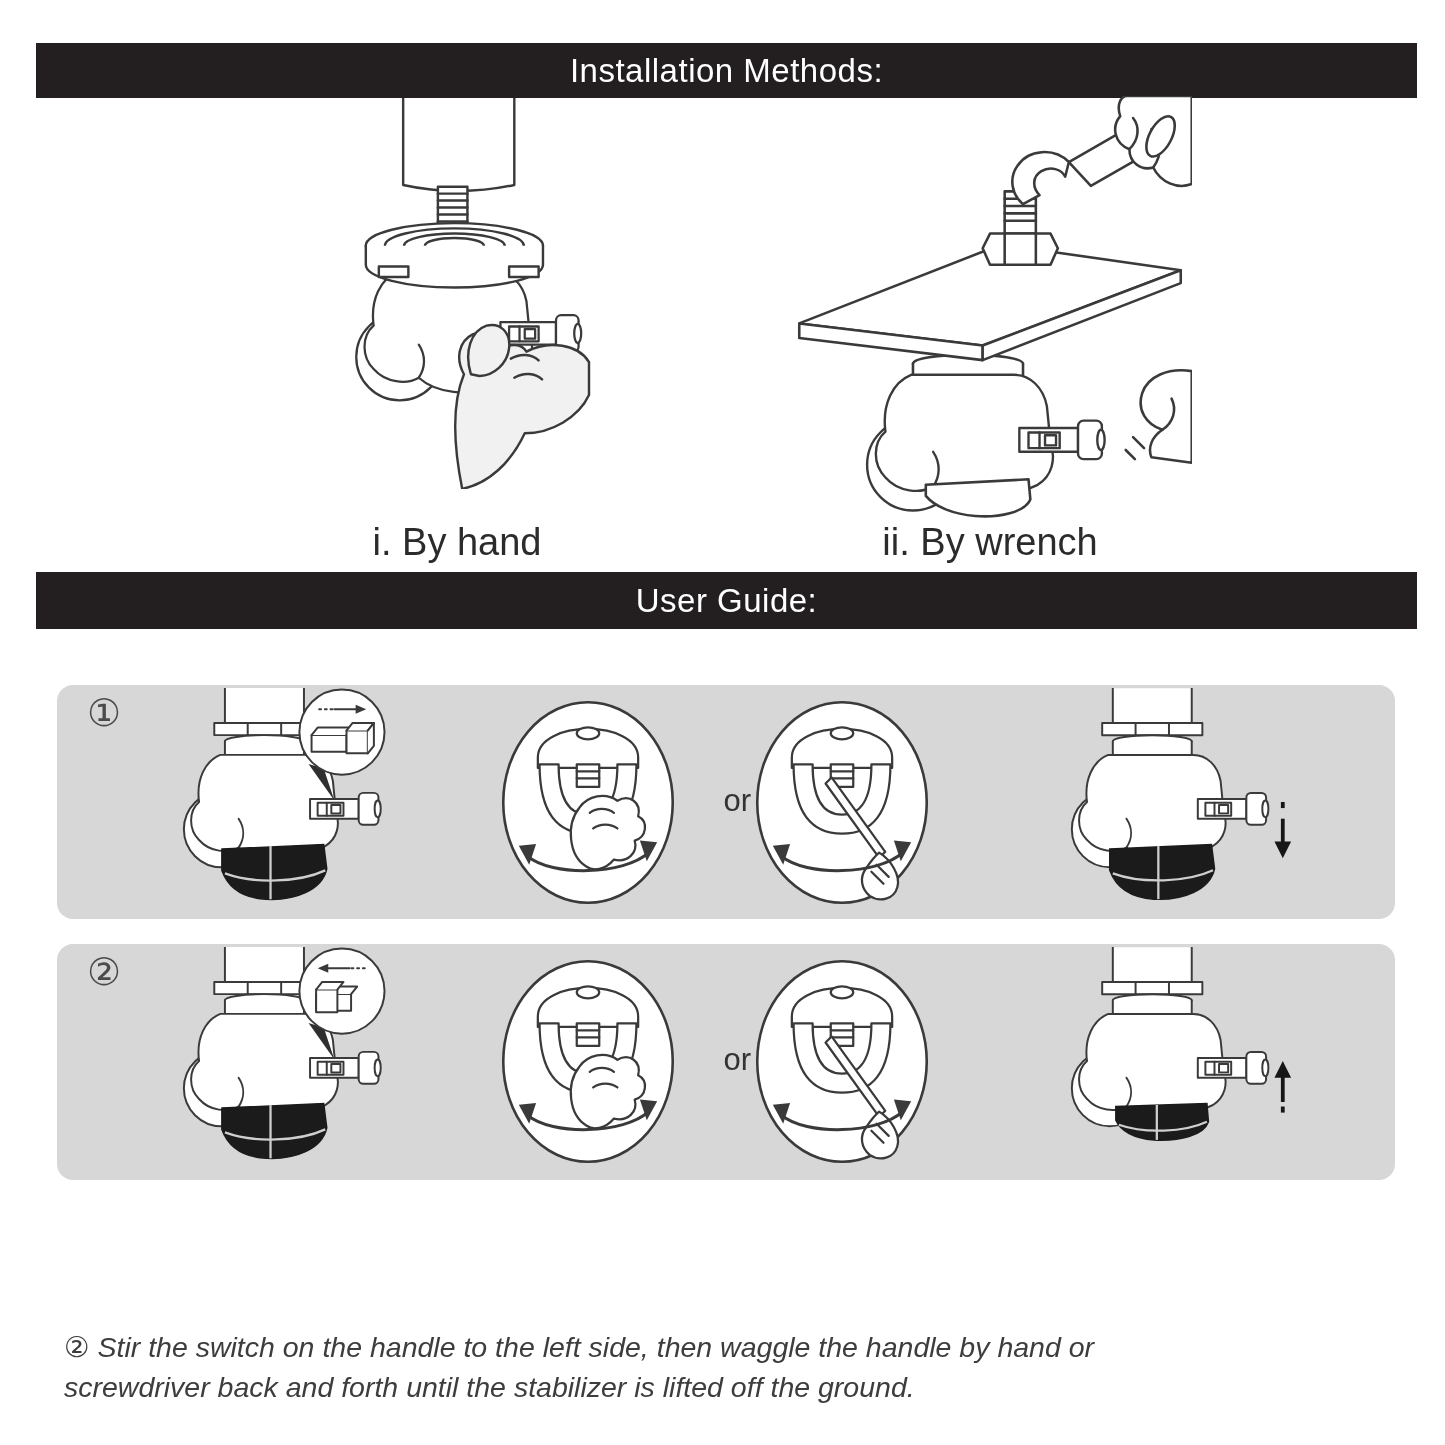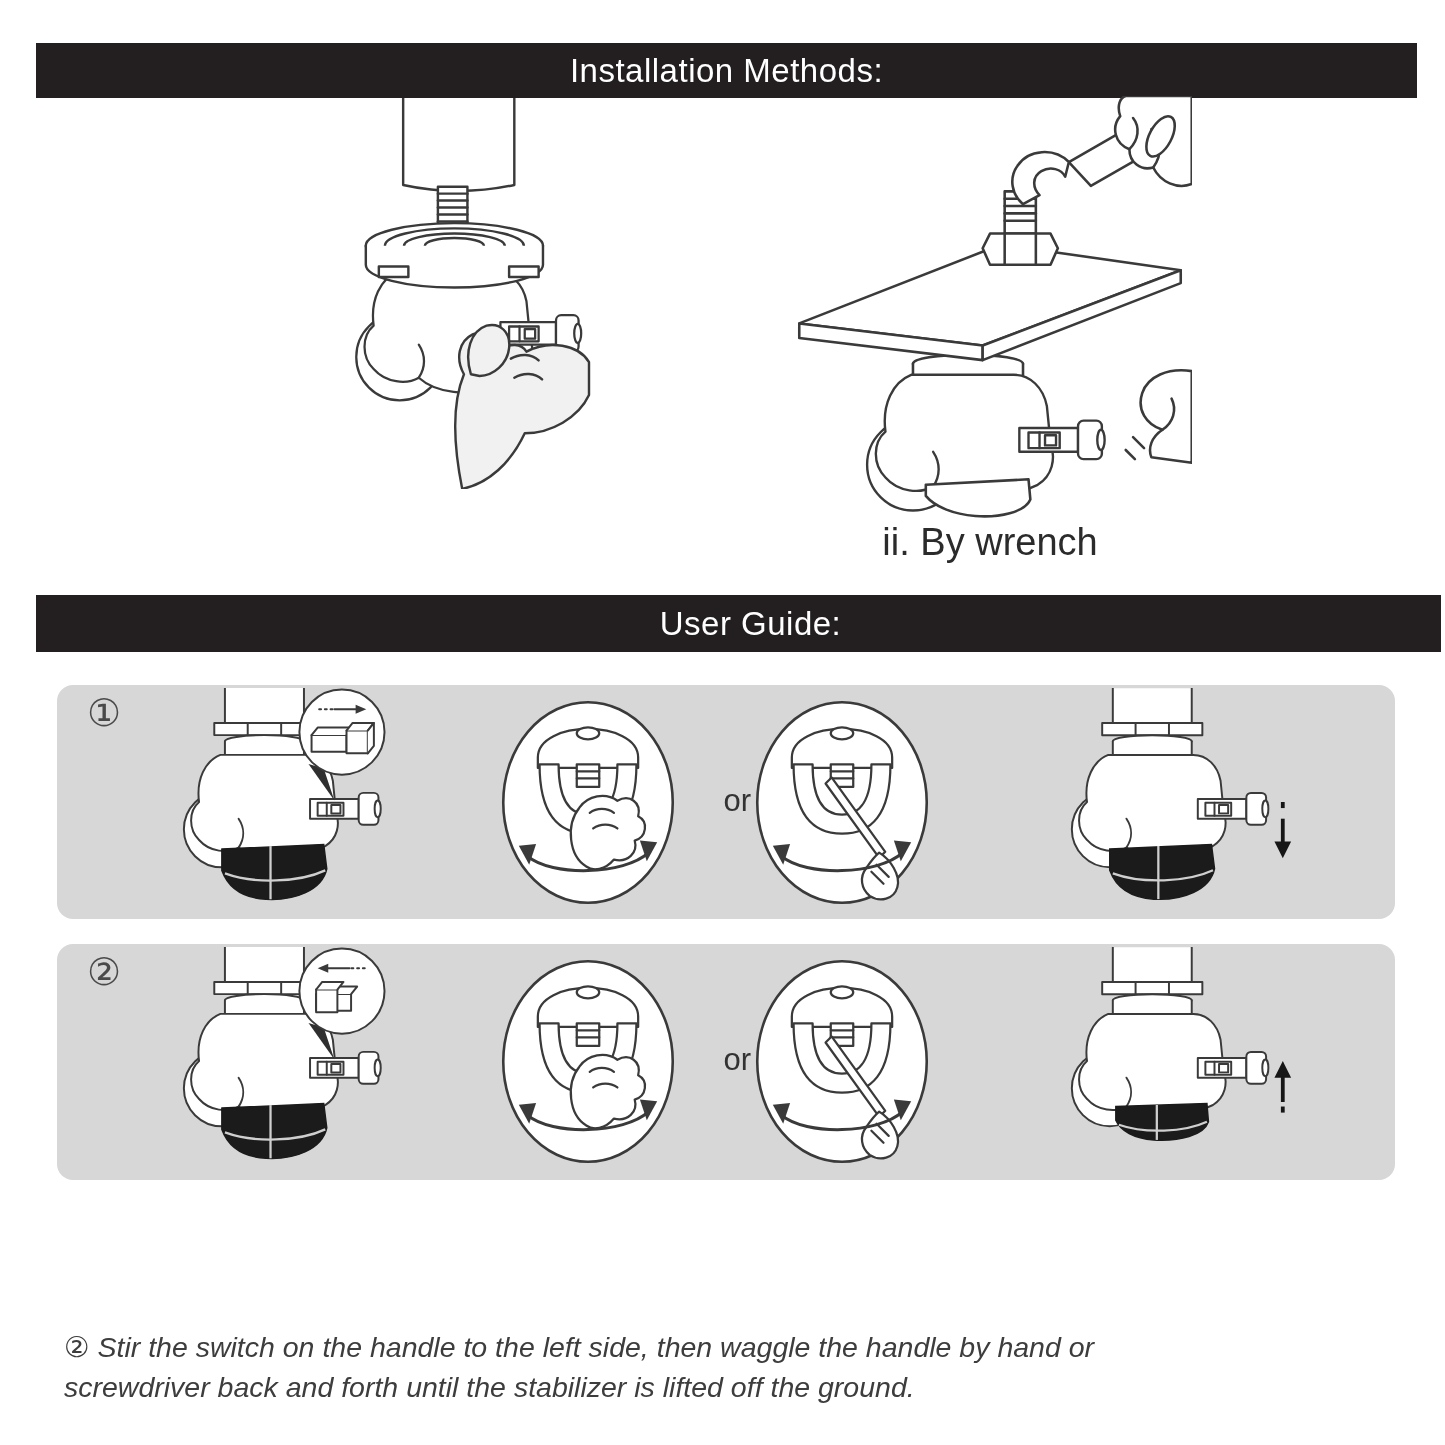--- a/index.html
+++ b/index.html
@@ -1,21 +1,21 @@
 <!DOCTYPE html>
 <html><head>
 <meta charset="utf-8">
 <style>
   html,body{margin:0;padding:0;background:#fff;}
   .page{position:relative;width:1445px;height:1445px;background:#ffffff;overflow:hidden;
         font-family:"Liberation Sans","DejaVu Sans",sans-serif;color:#3a3a3a;}
   .bar{position:absolute;left:36px;width:1381px;background:#231f20;color:#ffffff;
        text-align:center;font-size:33px;font-weight:500;letter-spacing:.5px;}
   #bar1{top:43px;height:55px;line-height:55px;}
-  #bar2{top:595px;height:57px;line-height:57px;padding-left:24px;}
+  #bar2{top:572px;height:57px;line-height:57px;}
   .caption{position:absolute;top:521px;font-size:38px;color:#2b2b2b;text-align:center;}
   #cap1{left:292px;width:330px;}
   #cap2{left:775px;width:430px;}
   .row{position:absolute;left:57px;width:1338px;background:#d7d7d8;border-radius:16px;}
   #row1{top:685px;height:234px;}
   #row2{top:944px;height:236px;}
   .stepnum{position:absolute;left:30px;top:6px;font-size:38px;color:#4a4a4a;
            font-family:"DejaVu Sans",sans-serif;}
   .or{position:absolute;left:642px;top:98px;width:52px;text-align:right;
       font-size:31px;color:#333;}
@@ -208,20 +208,21 @@
       </g>
       <g>
         <path d="M440,300 C414,296 392,306 386,324 C380,342 390,358 408,364 C396,372 392,384 396,394 L440,400 Z"></path>
         <path d="M408,364 C420,356 424,342 418,330" fill="none"></path>
         <line x1="376" y1="372" x2="388" y2="384"></line>
         <line x1="368" y1="386" x2="378" y2="396"></line>
       </g>
     </g>
   </svg>
 
+  <div class="caption" id="cap1">i. By hand</div>
   <div class="caption" id="cap2">ii. By wrench</div>
 
   <div class="bar" id="bar2">
     <span>User Guide:</span>
   </div>
 
   <div class="row" id="row1">
     <span class="stepnum">①</span>
 
     <svg class="cast-l" width="266" height="228" viewBox="0 0 350 300">

